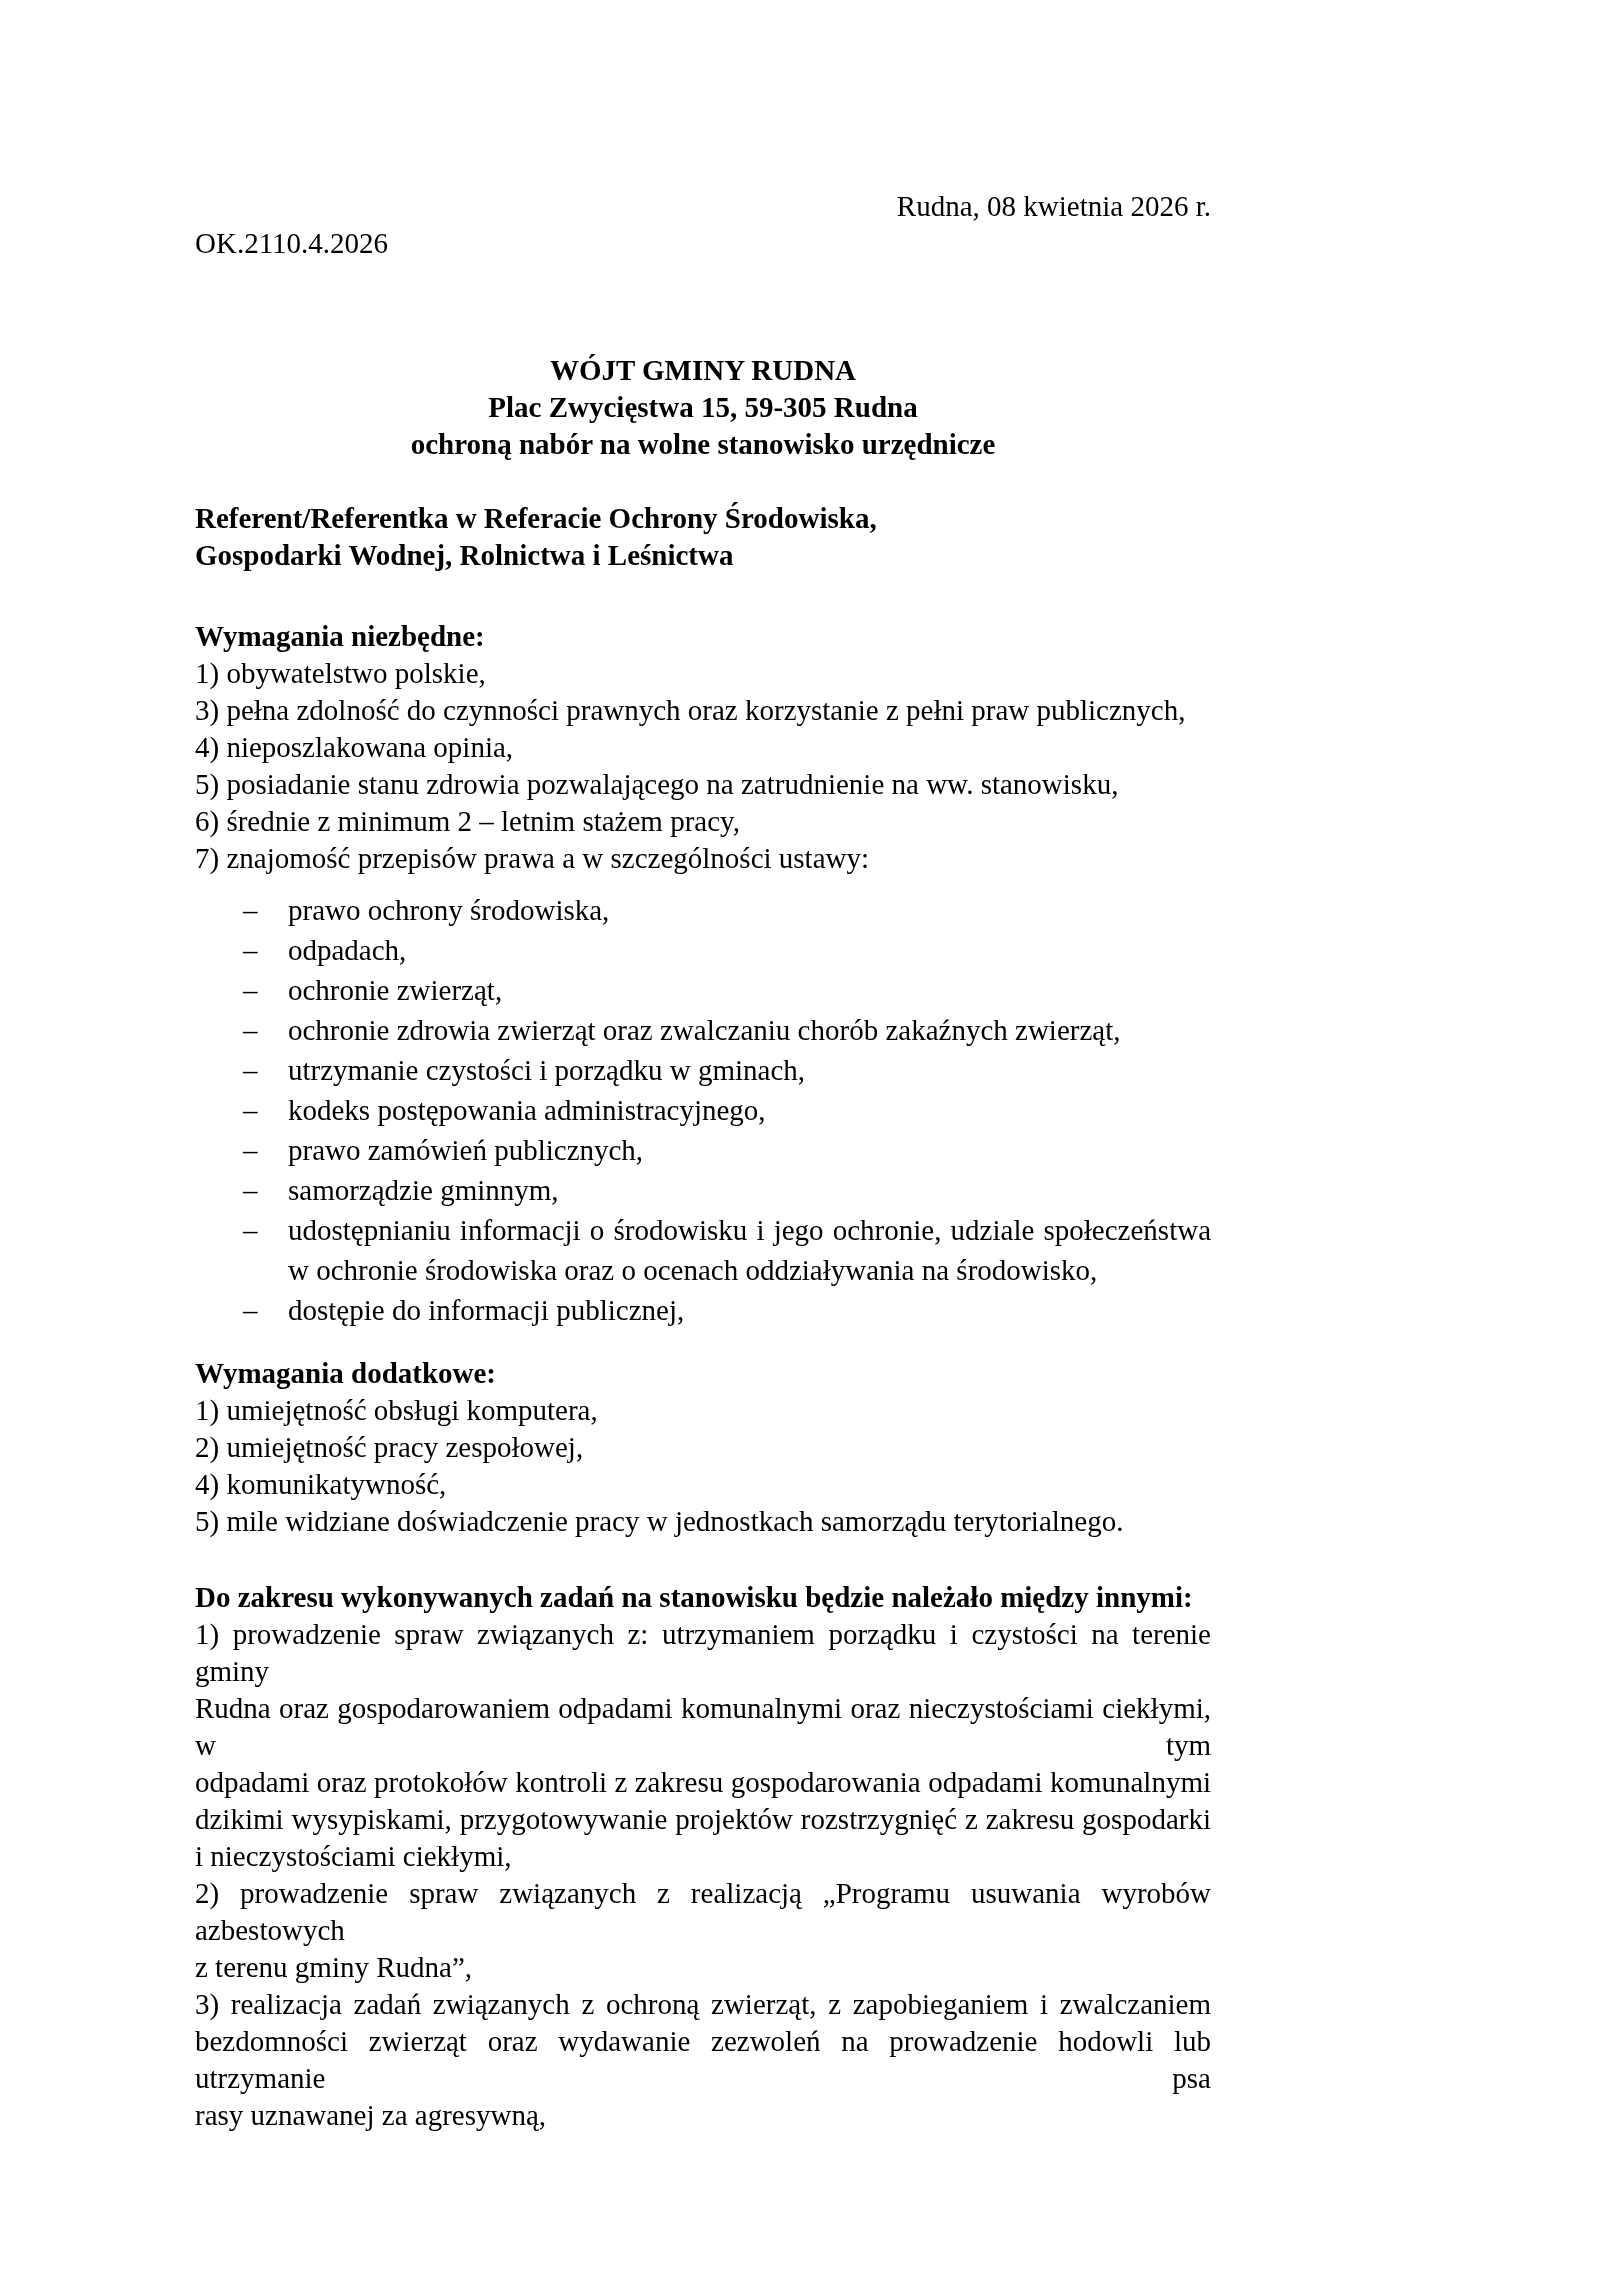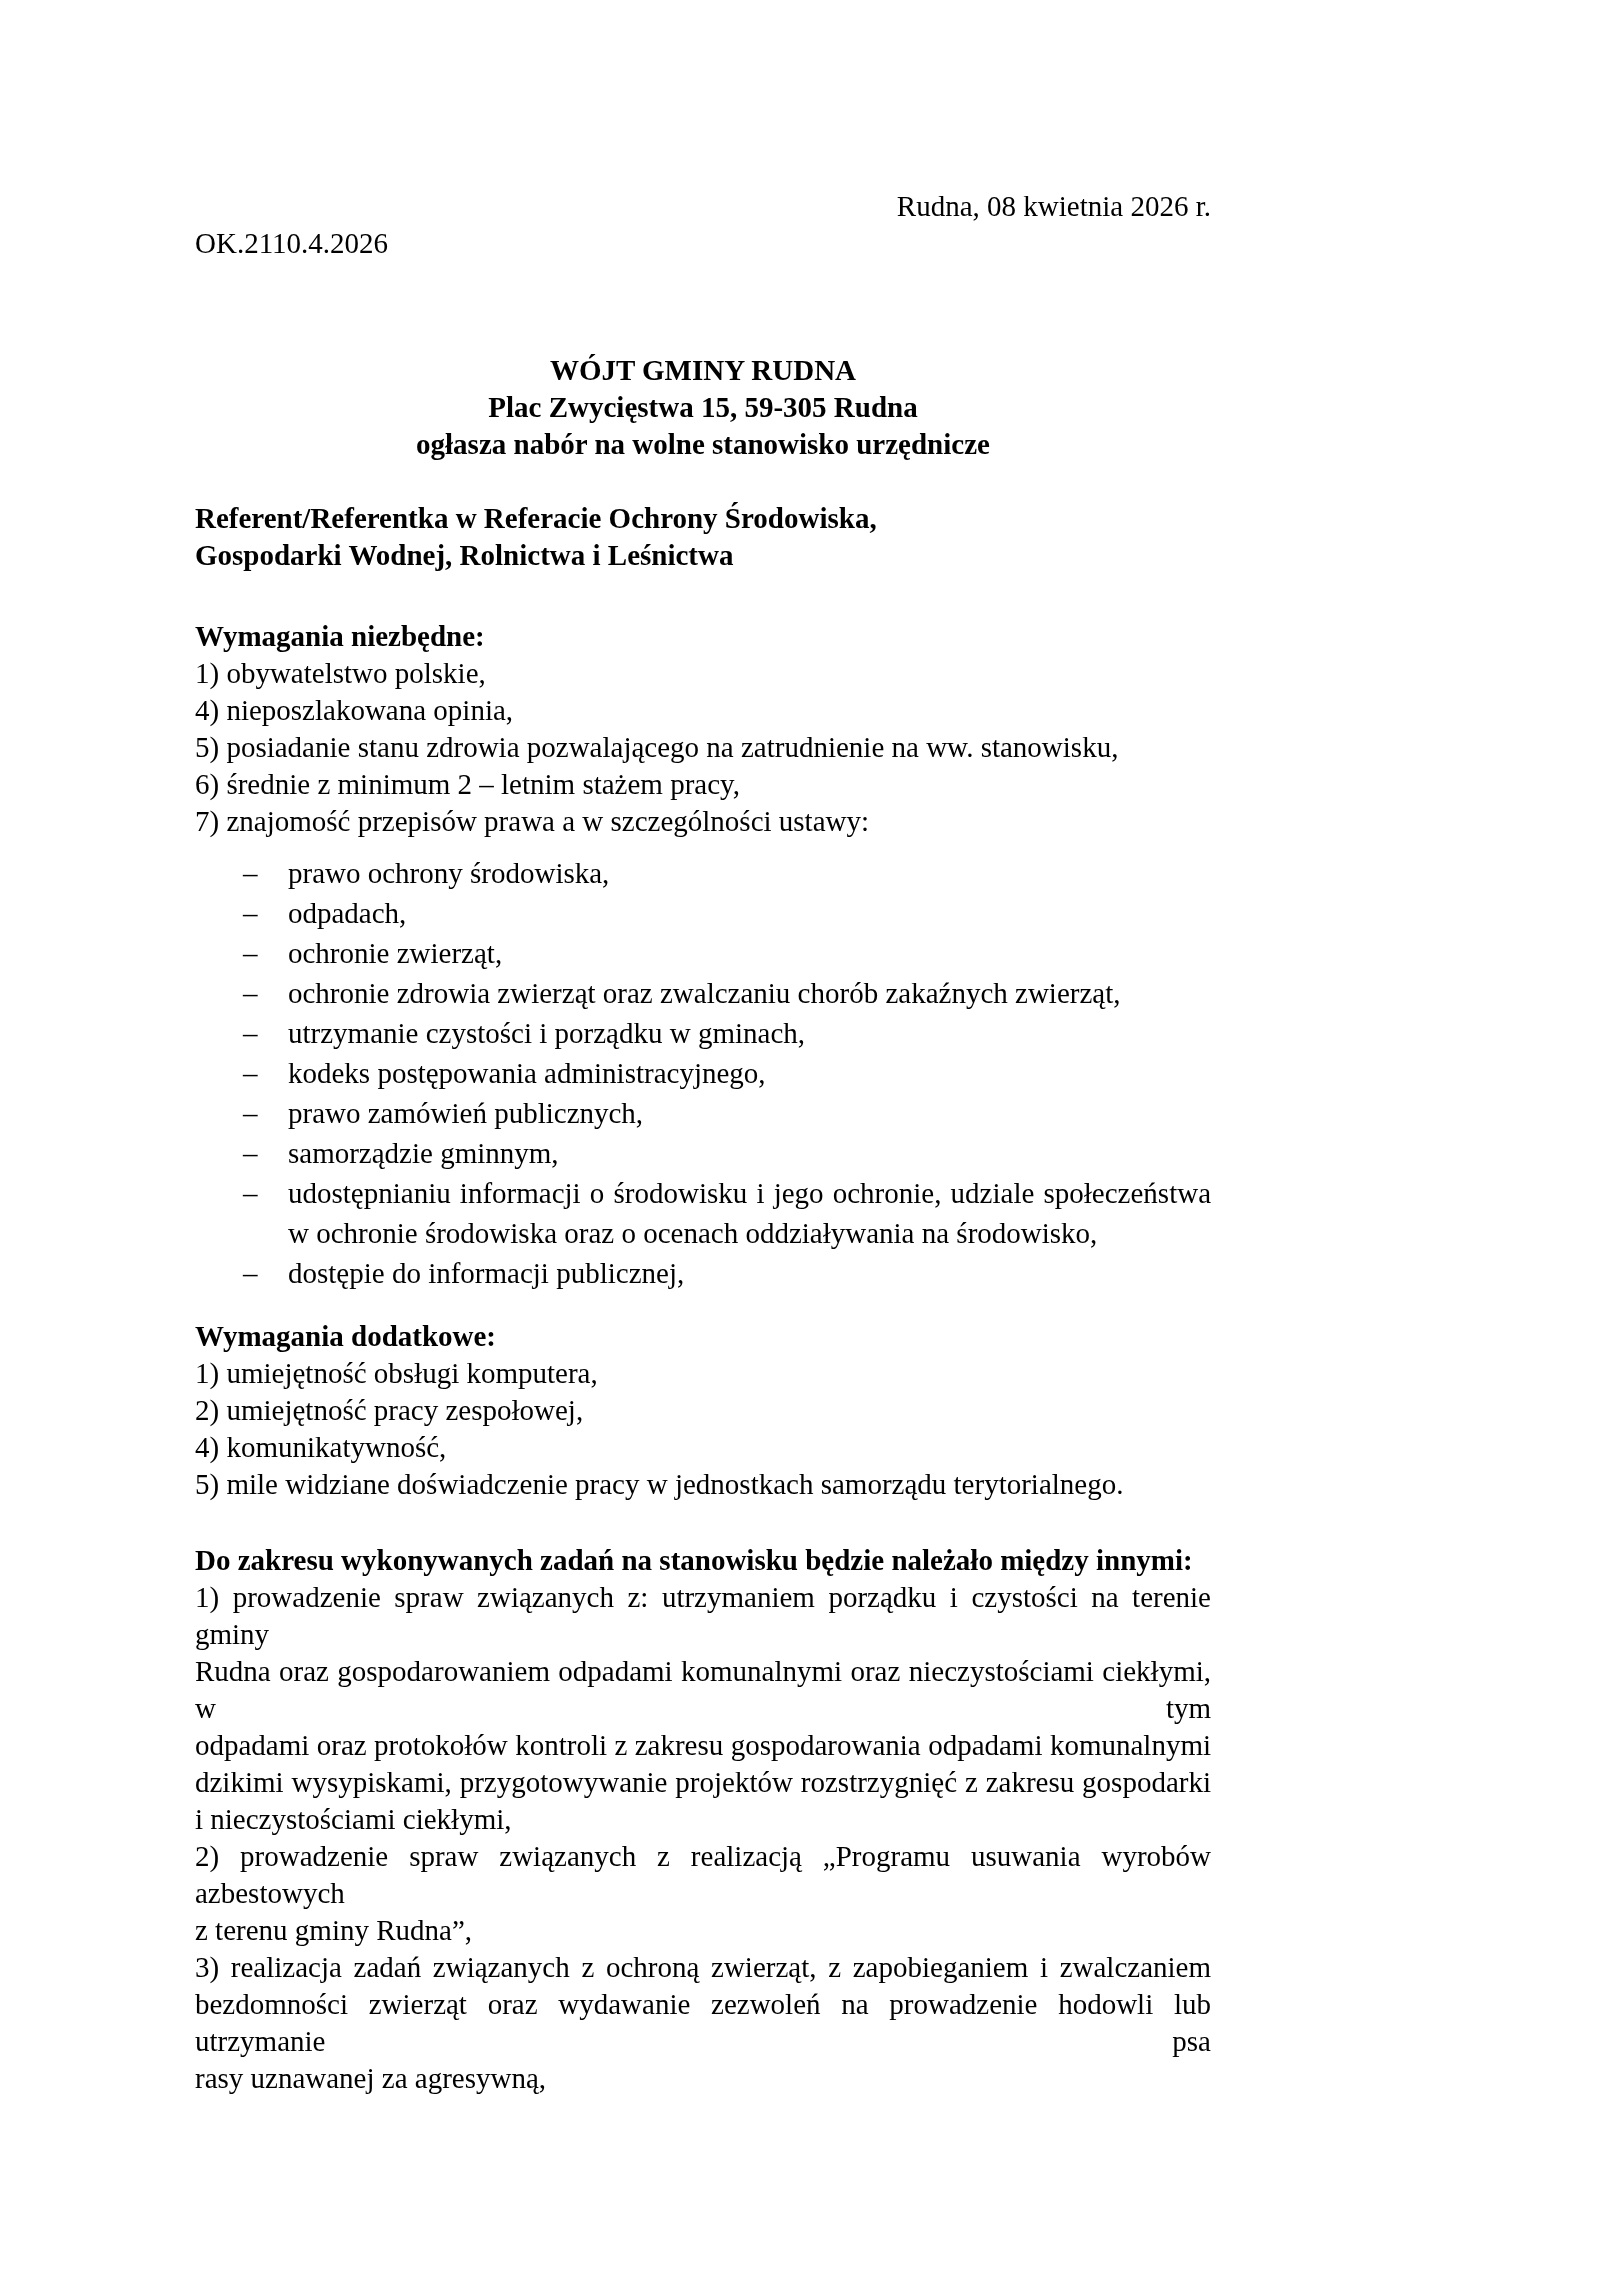--- a/index.html
+++ b/index.html
@@ -65,31 +65,34 @@
 </style>
 </head>
 <body>
 
 <div class="page">
   <div class="date-line">Rudna, 08 kwietnia 2026 r.</div>
   <div class="ref-line">OK.2110.4.2026</div>
   <div class="title-block" id="title-block">
       <div class="line">WÓJT GMINY RUDNA</div>
       <div class="line">Plac Zwycięstwa 15, 59-305 Rudna</div>
-      <div class="line">ogłasza nabór na wolne stanowisko urzędnicze</div>
+      <div class="line">ochroną nabór na wolne stanowisko urzędnicze</div>
     </div>
   <div class="position-block" id="position-block">
       <div class="line">Referent/Referentka w Referacie Ochrony Środowiska,</div>
       <div class="line">Gospodarki Wodnej, Rolnictwa i Leśnictwa</div>
     </div>
   <div id="sections">
       <div class="section">
         <div class="section-heading">Wymagania niezbędne:</div>
         <div class="para">
           <div class="line">1) obywatelstwo polskie,</div>
+        </div>
+        <div class="para">
+          <div class="line">3) pełna zdolność do czynności prawnych oraz korzystanie z pełni praw publicznych,</div>
         </div>
         <div class="para">
           <div class="line">4) nieposzlakowana opinia,</div>
         </div>
         <div class="para">
           <div class="line">5) posiadanie stanu zdrowia pozwalającego na zatrudnienie na ww. stanowisku,</div>
         </div>
         <div class="para">
           <div class="line">6) średnie z minimum 2 – letnim stażem pracy,</div>
         </div>

